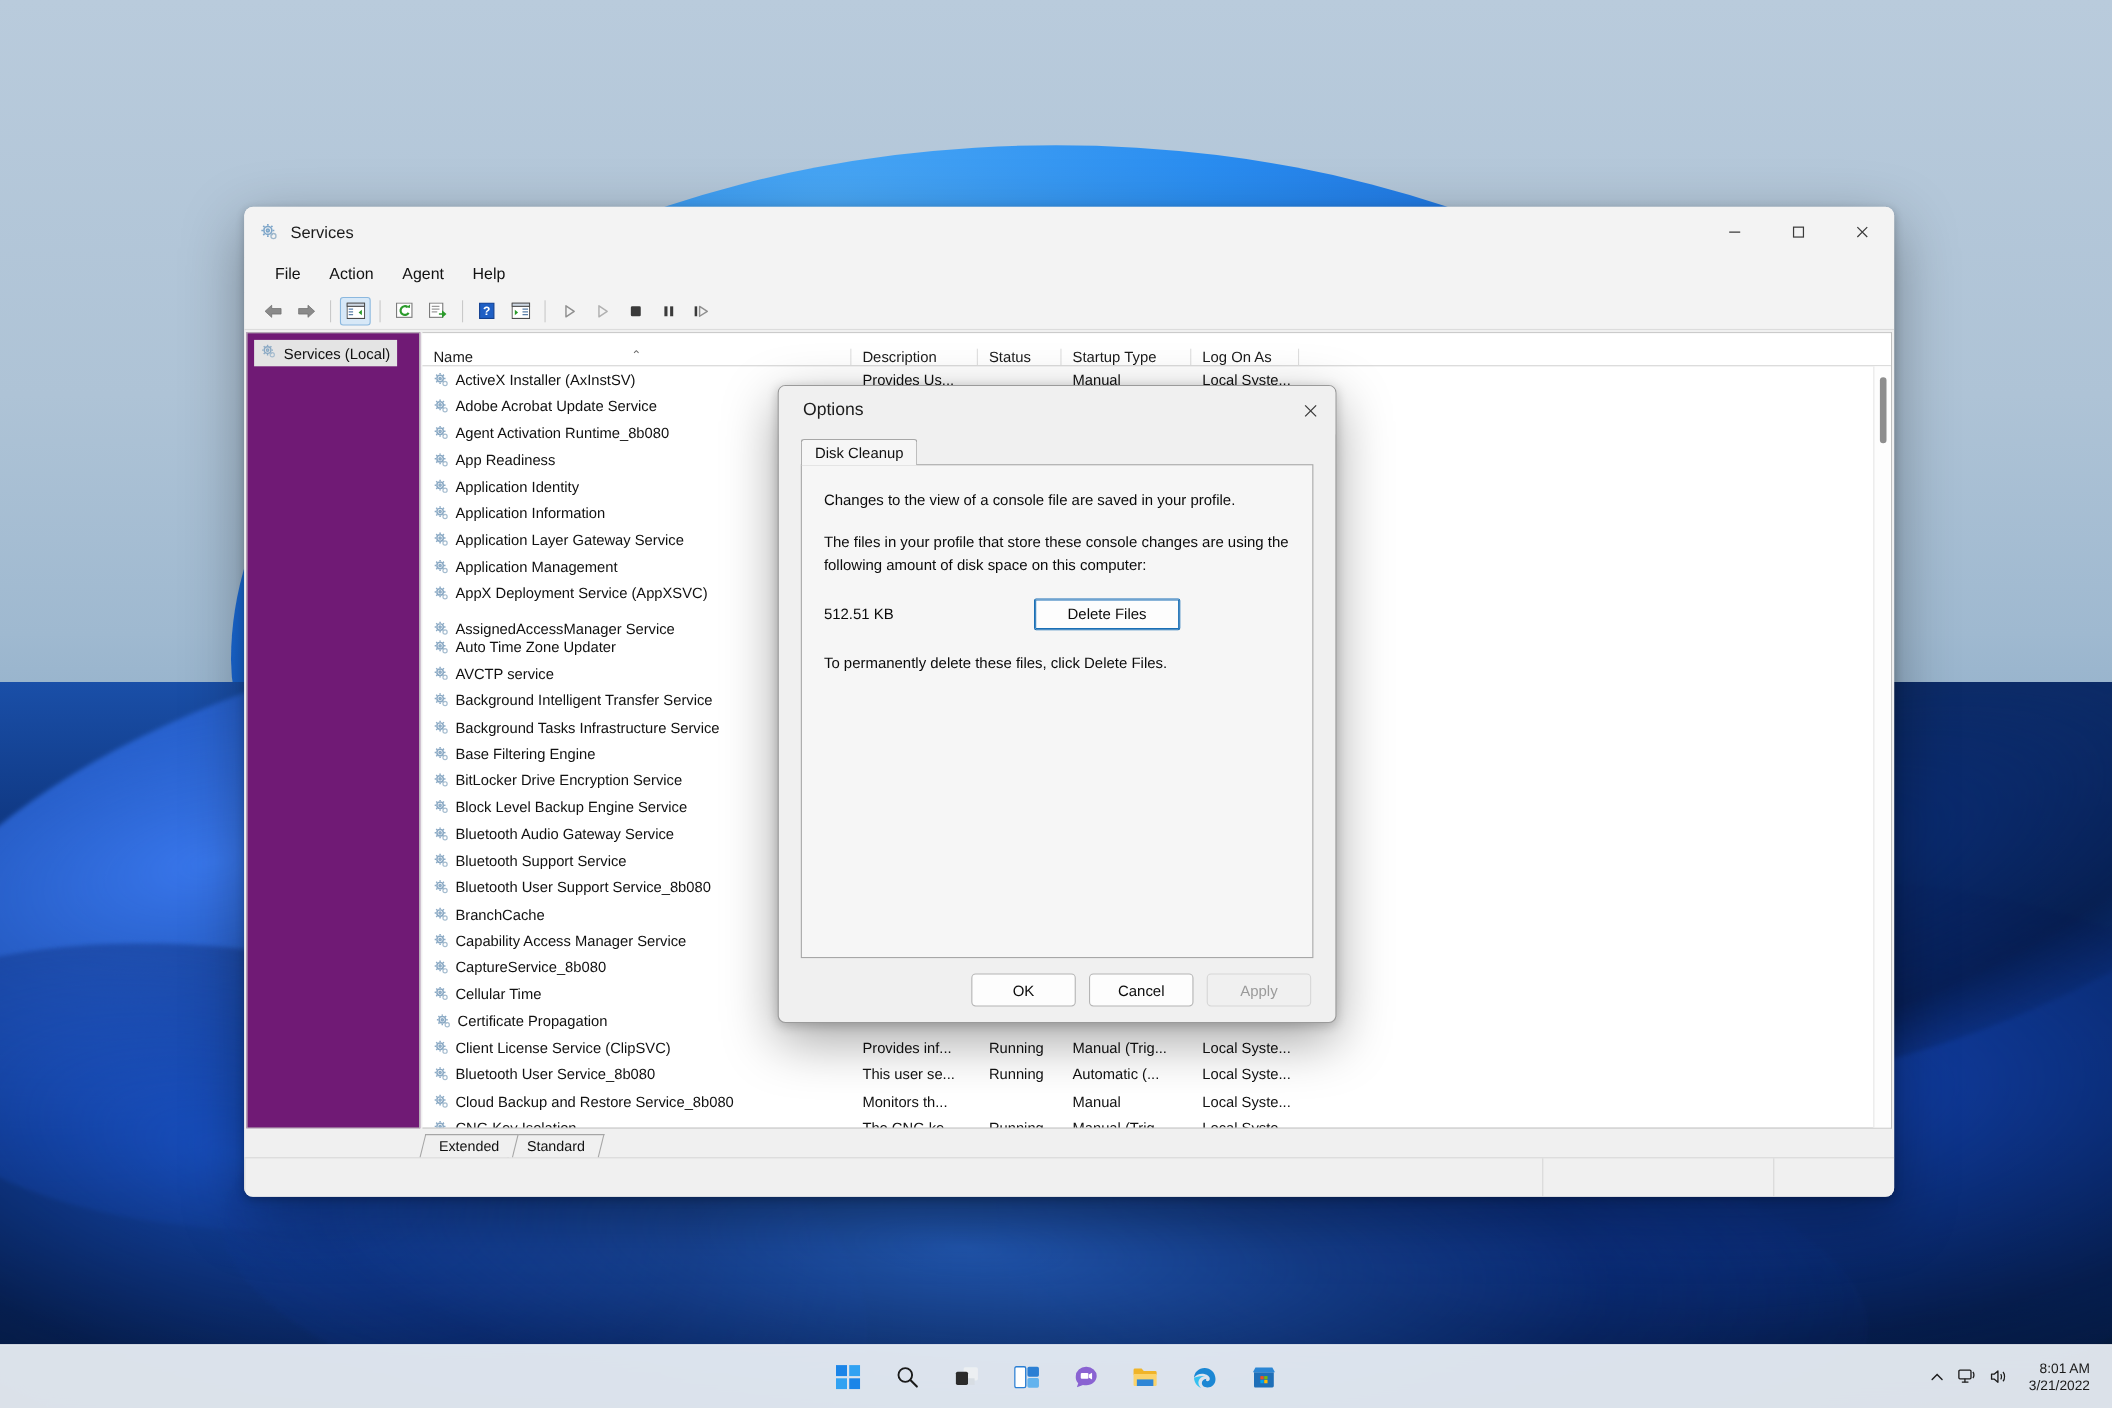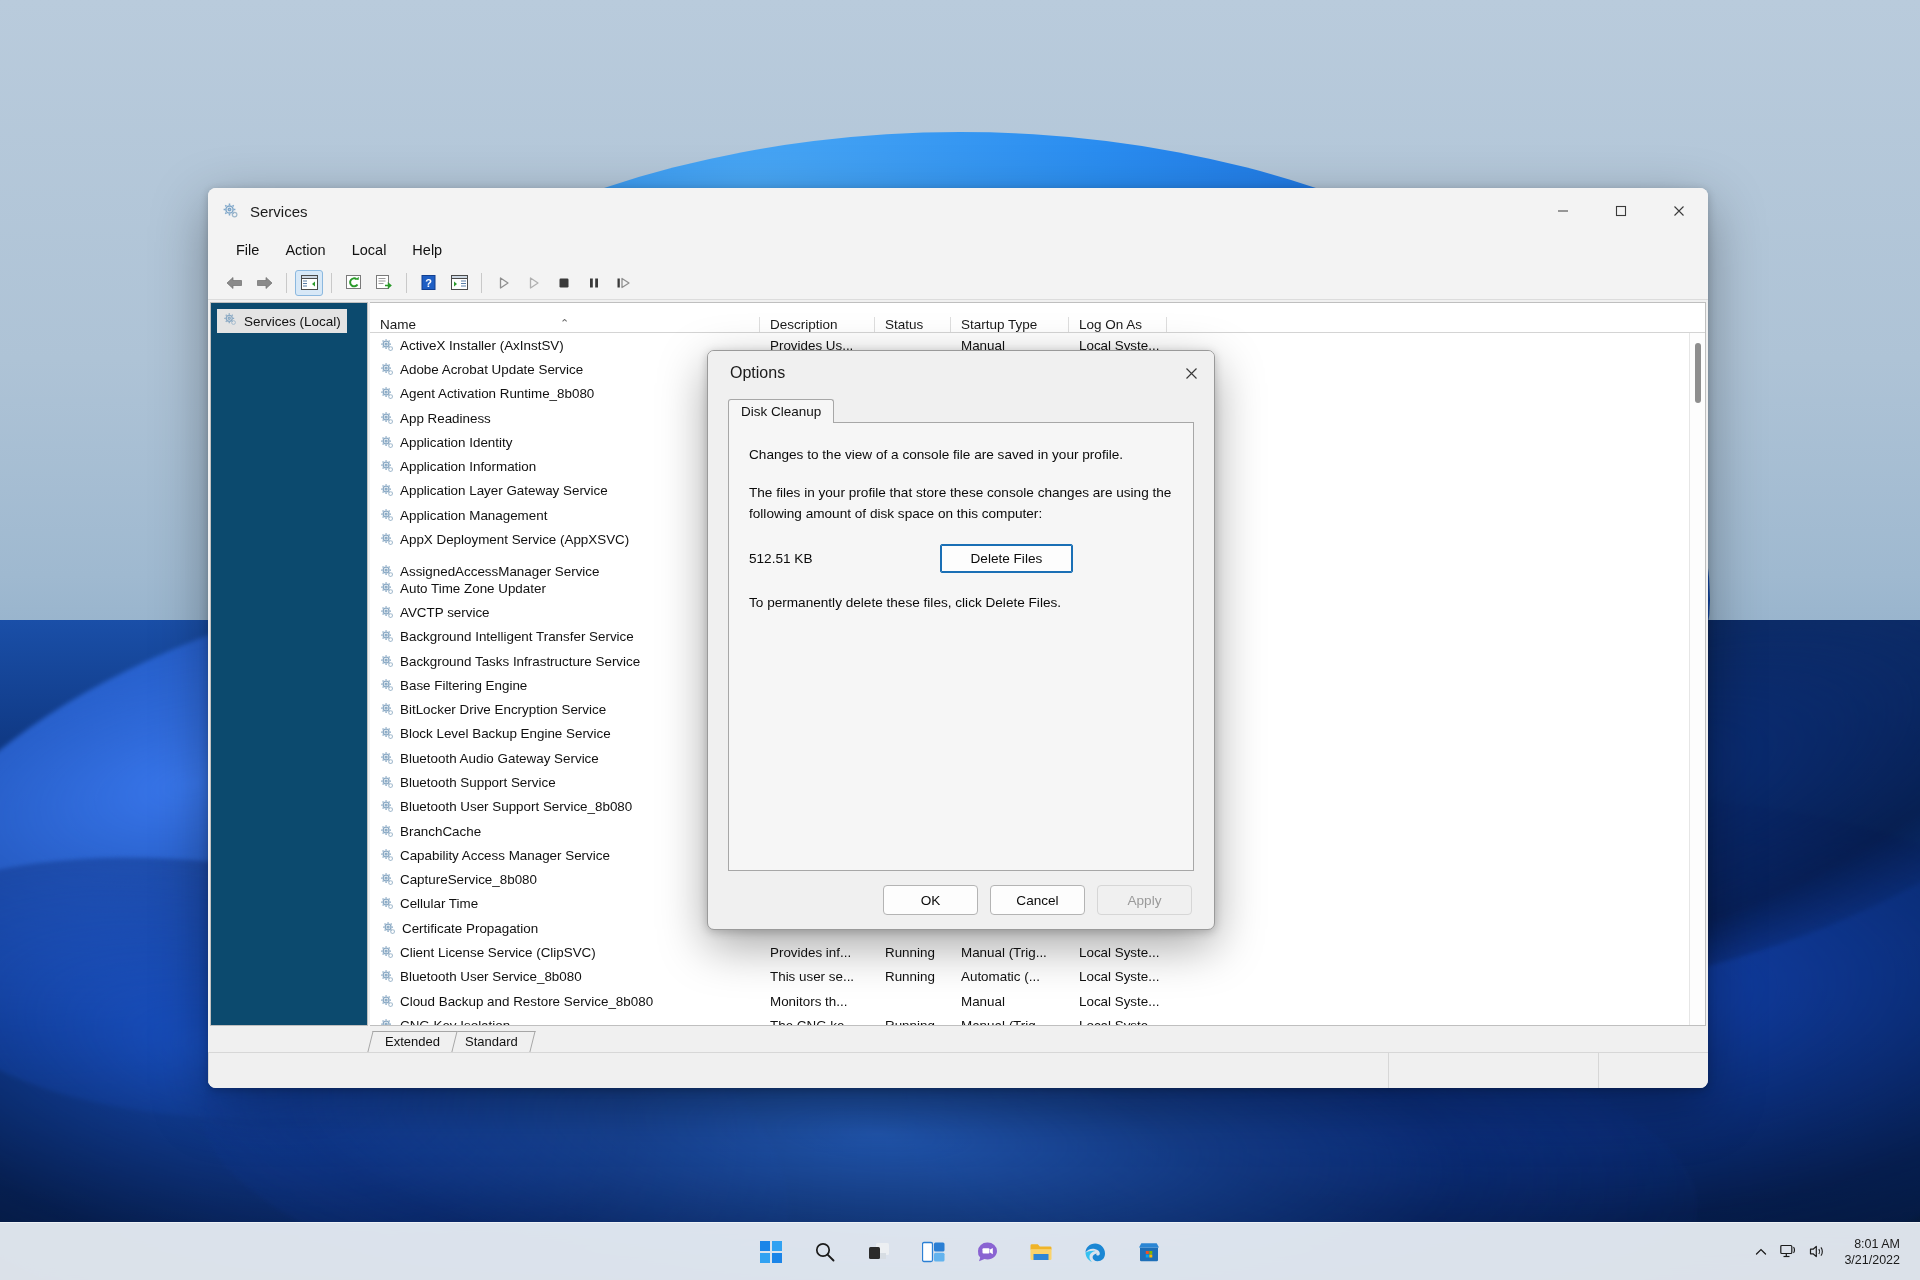--- a/index.html
+++ b/index.html
@@ -63,21 +63,21 @@
   .rib.r5 { left: 1250px; top: -60px; width: 900px; height: 400px;
     background: radial-gradient(ellipse at 40% 50%, rgba(10,45,120,.9) 0%, rgba(3,18,55,.6) 55%, rgba(0,0,0,0) 80%);
     transform: rotate(-18deg); }
   .rib.r6 { left: 200px; top: 330px; width: 1500px; height: 420px;
     background: radial-gradient(ellipse at 45% 45%, rgba(55,130,255,.55) 0%, rgba(15,55,150,.25) 50%, rgba(0,0,0,0) 78%);
     transform: rotate(4deg); }
 
   
   #services-window {
     position: absolute;
-    left: 208px; top: 188px;
+    left: 222px; top: 188px;
     width: 1500px; height: 900px;
     background: #f3f3f3;
     border-radius: 8px;
     box-shadow: 0 18px 55px rgba(0,0,0,.34), 0 2px 8px rgba(0,0,0,.22);
     overflow: hidden;
     display: flex; flex-direction: column;
   }
   .titlebar {
     height: 46px; flex: 0 0 46px;
     background: #f3f3f3;
@@ -127,21 +127,21 @@
 
   .mmc-body {
     flex: 1 1 auto;
     display: flex;
     background: #f0f0f0;
     padding: 2px 2px 0 2px;
     min-height: 0;
   }
   .tree-pane {
     width: 158px; flex: 0 0 158px;
-    background: #0c4a6e;
+    background: #701a75;
     border: 1px solid #bfbfbf;
     padding: 6px 0 0 0;
   }
   .tree-node {
     display: flex; align-items: center; gap: 6px;
     margin: 0 6px; padding: 3px 6px;
     font-size: 13.5px; color: #111;
     background: #e4e4e4;
     width: fit-content;
     max-width: 100%;
@@ -397,21 +397,21 @@
         <svg width="12" height="12" viewBox="0 0 12 12">
             <path d="M1.5 1.5l9 9M10.5 1.5l-9 9" stroke="currentColor" stroke-width="1.1" fill="none"></path>
           </svg>
       </div>
     </div>
   </div>
 
   <div class="menubar">
     <div class="menu-item">File</div>
     <div class="menu-item">Action</div>
-    <div class="menu-item">Local</div>
+    <div class="menu-item">Agent</div>
     <div class="menu-item">Help</div>
   </div>
 
   <div class="toolbar">
     <div class="tb-btn">
       <svg width="19" height="16" viewBox="0 0 19 16">
           <path d="M8 2.5L2 8l6 5.5v-3h8.5v-5H8z" fill="#8a8a8a" stroke="#6e6e6e" stroke-width="0.7" stroke-linejoin="round"></path>
         </svg>
     </div>
     <div class="tb-btn">

